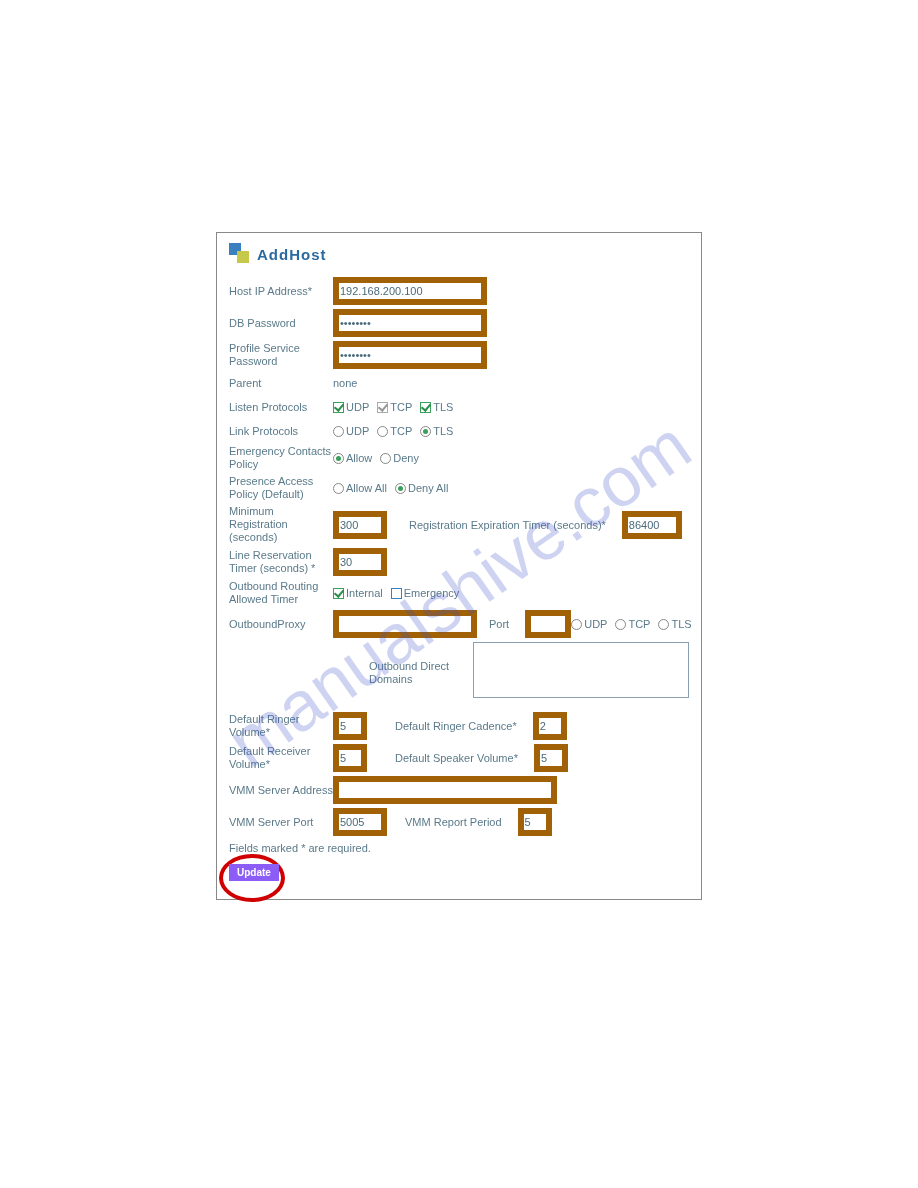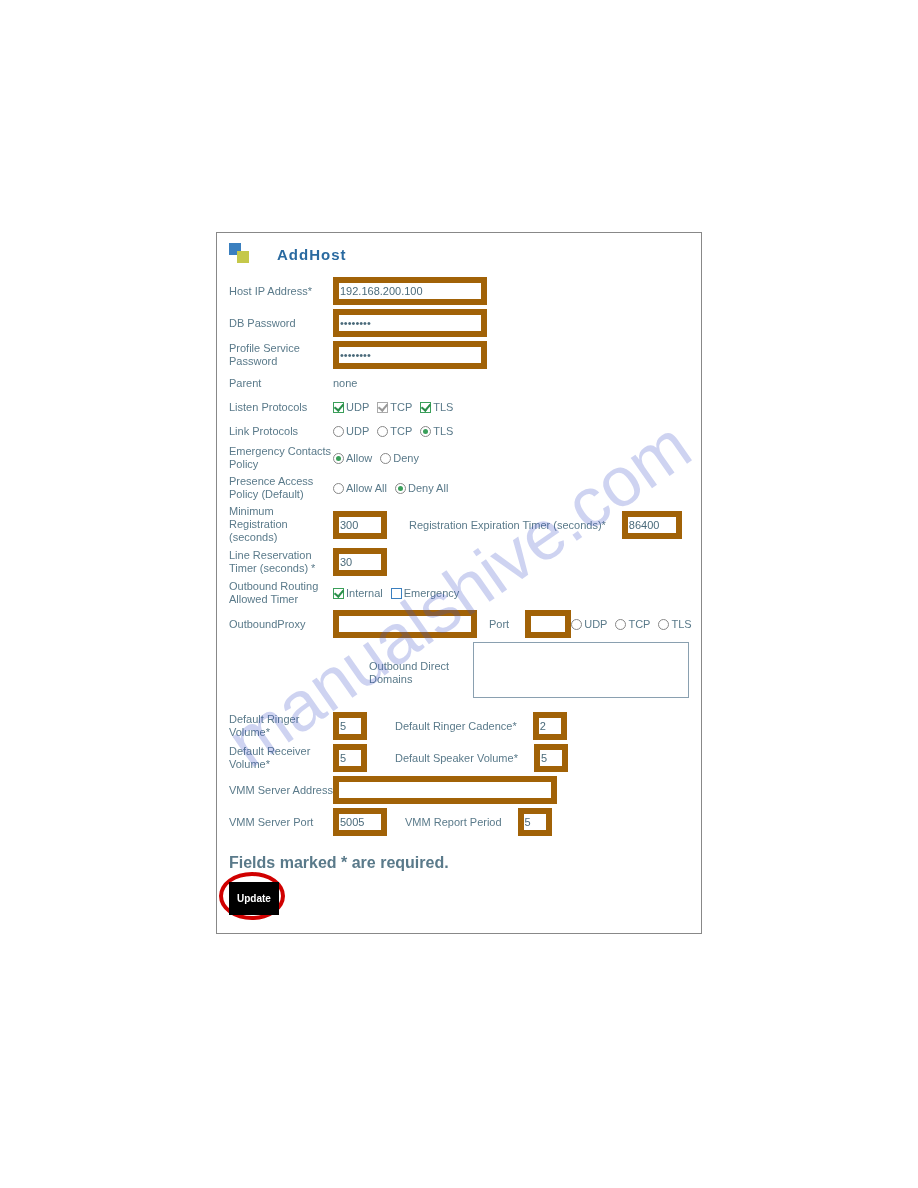--- a/index.html
+++ b/index.html
@@ -32,21 +32,20 @@
     width: 486px;
     border: 1px solid #888;
     background: #fff;
     padding: 10px 12px 18px 12px;
     box-sizing: border-box;
   }
   .title-row {
     display: flex;
     align-items: center;
     margin-bottom: 12px;
-    gap: 20px;
   }
   .logo {
     width: 22px;
     height: 22px;
     position: relative;
     margin-right: 6px;
   }
   .logo .sq-b {
     position: absolute;
     width: 12px;
@@ -162,37 +161,36 @@
   }
   textarea {
     border: 1px solid #8aa0b0;
     width: 210px;
     height: 50px;
     resize: none;
     font-family: Verdana, Arial, sans-serif;
     font-size: 11px;
   }
   .note {
-    font-size: 16px;
-    color: #5a7a8a;
-    margin-top: 18px;
-    font-weight: bold;
+    font-size: 11px;
+    color: #5a7a8a;
+    margin-top: 6px;
   }
   .update-wrap {
     position: relative;
     margin-top: 10px;
     width: 60px;
   }
   .update-btn {
-    background: #000000;
+    background: #8b5cf6;
     color: #fff;
     border: none;
     font-size: 10px;
     font-weight: bold;
-    padding: 11px 8px;
+    padding: 3px 8px;
     cursor: pointer;
     position: relative;
     z-index: 2;
   }
   .red-circle {
     position: absolute;
     left: -10px;
     top: -10px;
     width: 58px;
     height: 40px;

